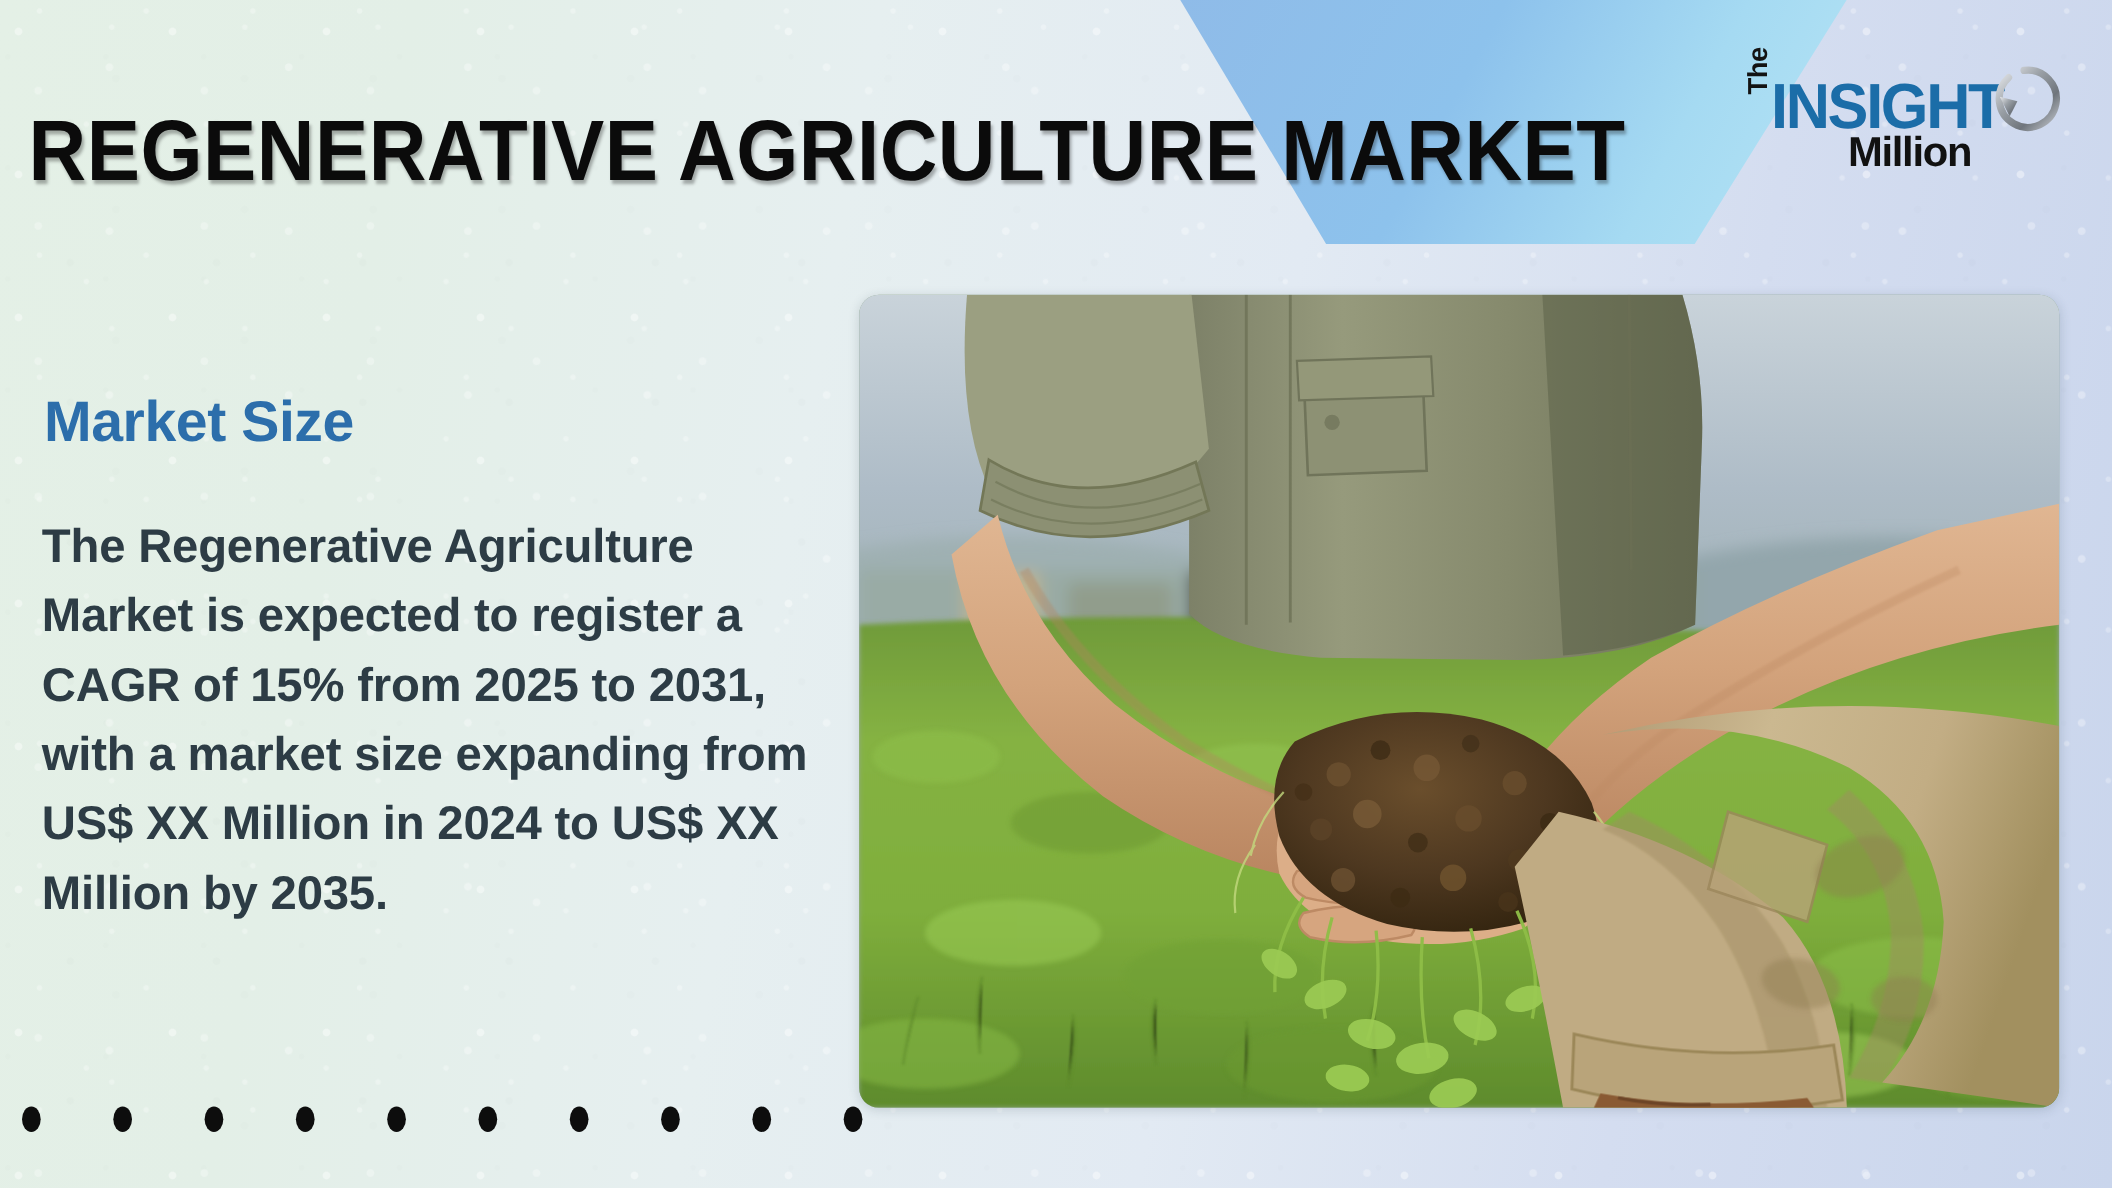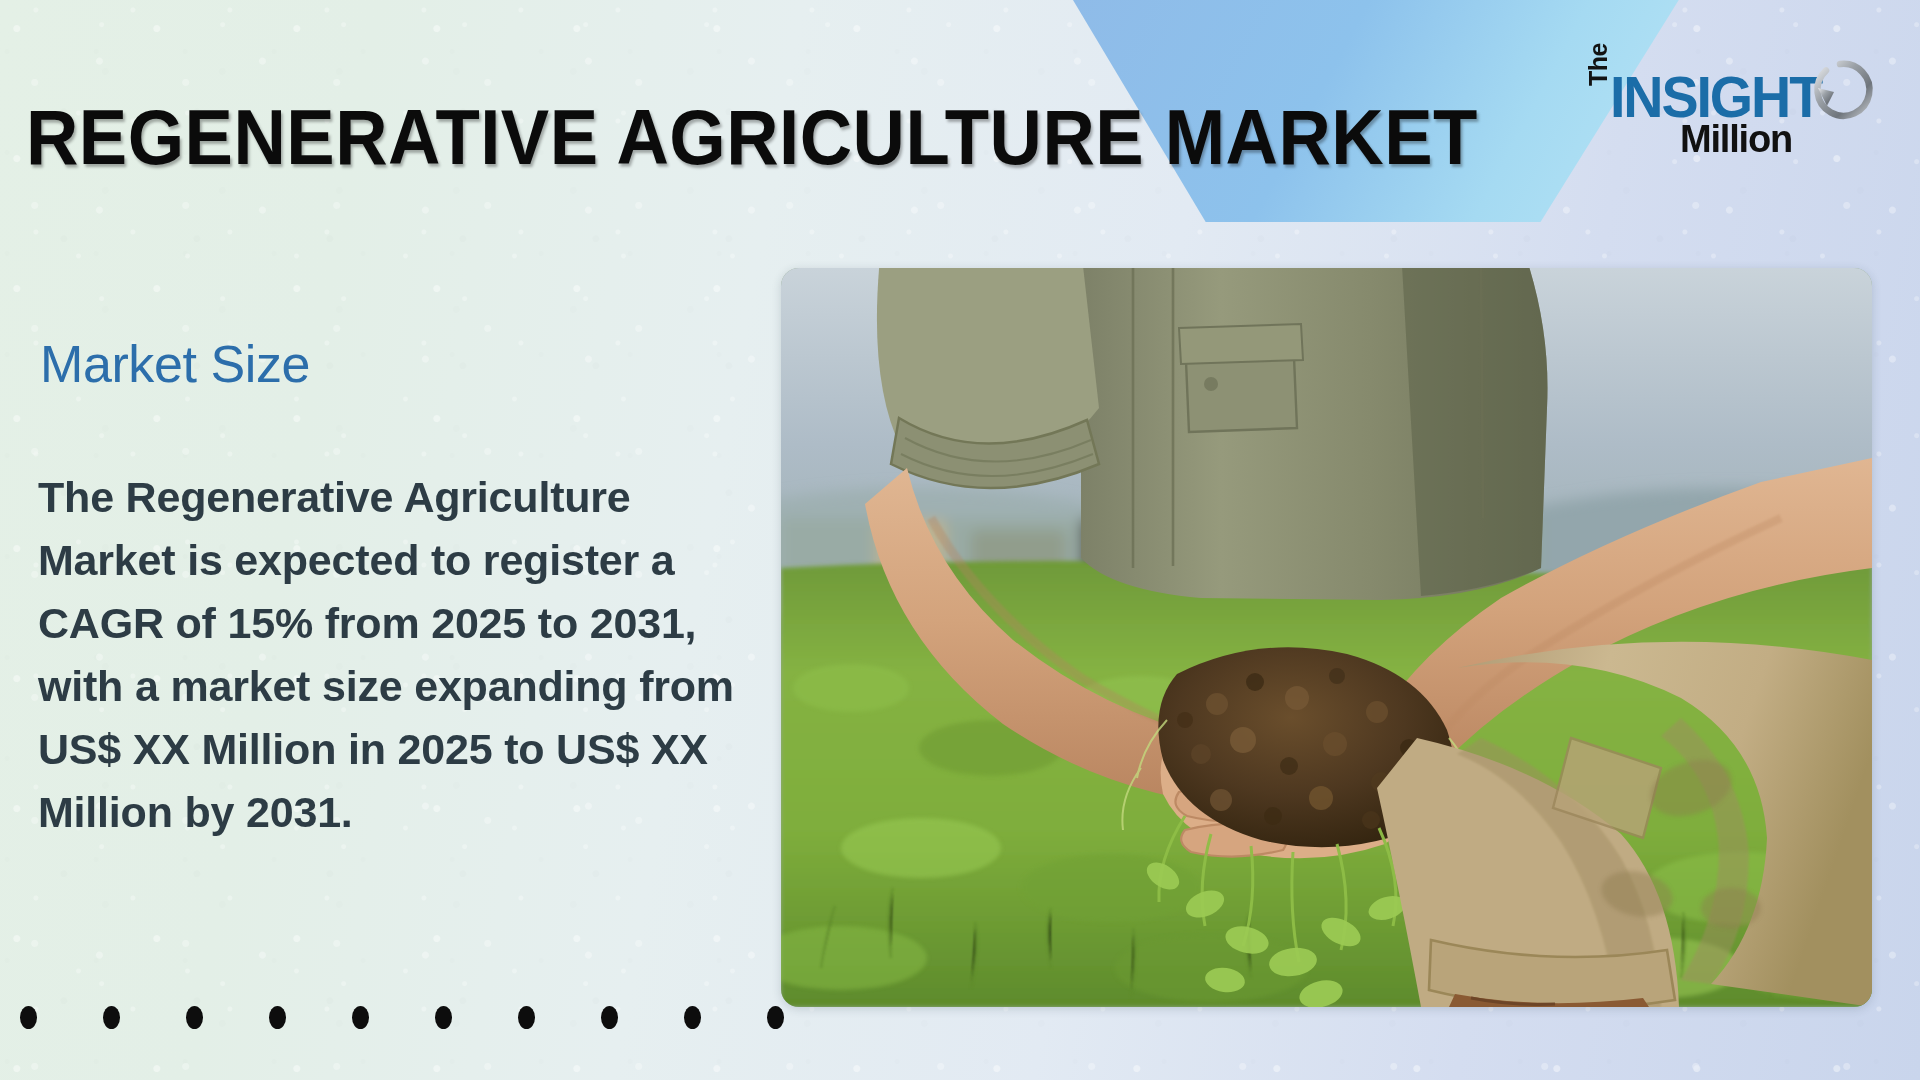--- a/index.html
+++ b/index.html
@@ -122,25 +122,25 @@
     left: 222px;
     top: -4px;
     width: 72px;
     height: 78px;
   }
 
   
   .section-heading {
     position: absolute;
     left: 40px;
-    top: 336px;
+    top: 356px;
     font-family: "Liberation Sans Narrow", "Liberation Sans", sans-serif;
     font-size: 52px;
     line-height: 56px;
-    font-weight: 400;
+    font-weight: 700;
     color: #2c6eab;
     letter-spacing: -.4px;
     text-align: right;
   }
 
   .body-copy {
     position: absolute;
     left: 38px;
     top: 466px;
     width: 740px;
@@ -207,21 +207,21 @@
           <stop offset="100%" stop-color="#c3c7cc"></stop>
         </linearGradient>
       </defs>
       <path d="M36 6 A26 26 0 1 1 22 12.5" fill="none" stroke="url(#swGrad)" stroke-width="6.5" stroke-linecap="round"></path>
       <path d="M14 30 L30 34 L23 48 Z" fill="url(#swGrad)"></path>
     </svg>
   </div>
 
   <div class="section-heading">Market Size</div>
 
-  <div class="body-copy">The Regenerative Agriculture Market is expected to register a CAGR of 15% from 2025 to 2031, with a market size expanding from US$ XX Million in 2025 to US$ XX Million by 2031.</div>
+  <div class="body-copy">The Regenerative Agriculture Market is expected to register a CAGR of 15% from 2025 to 2031, with a market size expanding from US$ XX Million in 2024 to US$ XX Million by 2035.</div>
 
   <div class="dot-row" id="dot-row">
       <span class="dot" style="left: 20px; background: rgb(13, 13, 13);"></span>
       <span class="dot" style="left: 103px; background: rgb(13, 13, 13);"></span>
       <span class="dot" style="left: 186px; background: rgb(13, 13, 13);"></span>
       <span class="dot" style="left: 269px; background: rgb(13, 13, 13);"></span>
       <span class="dot" style="left: 352px; background: rgb(13, 13, 13);"></span>
       <span class="dot" style="left: 435px; background: rgb(13, 13, 13);"></span>
       <span class="dot" style="left: 518px; background: rgb(13, 13, 13);"></span>
       <span class="dot" style="left: 601px; background: rgb(13, 13, 13);"></span>

